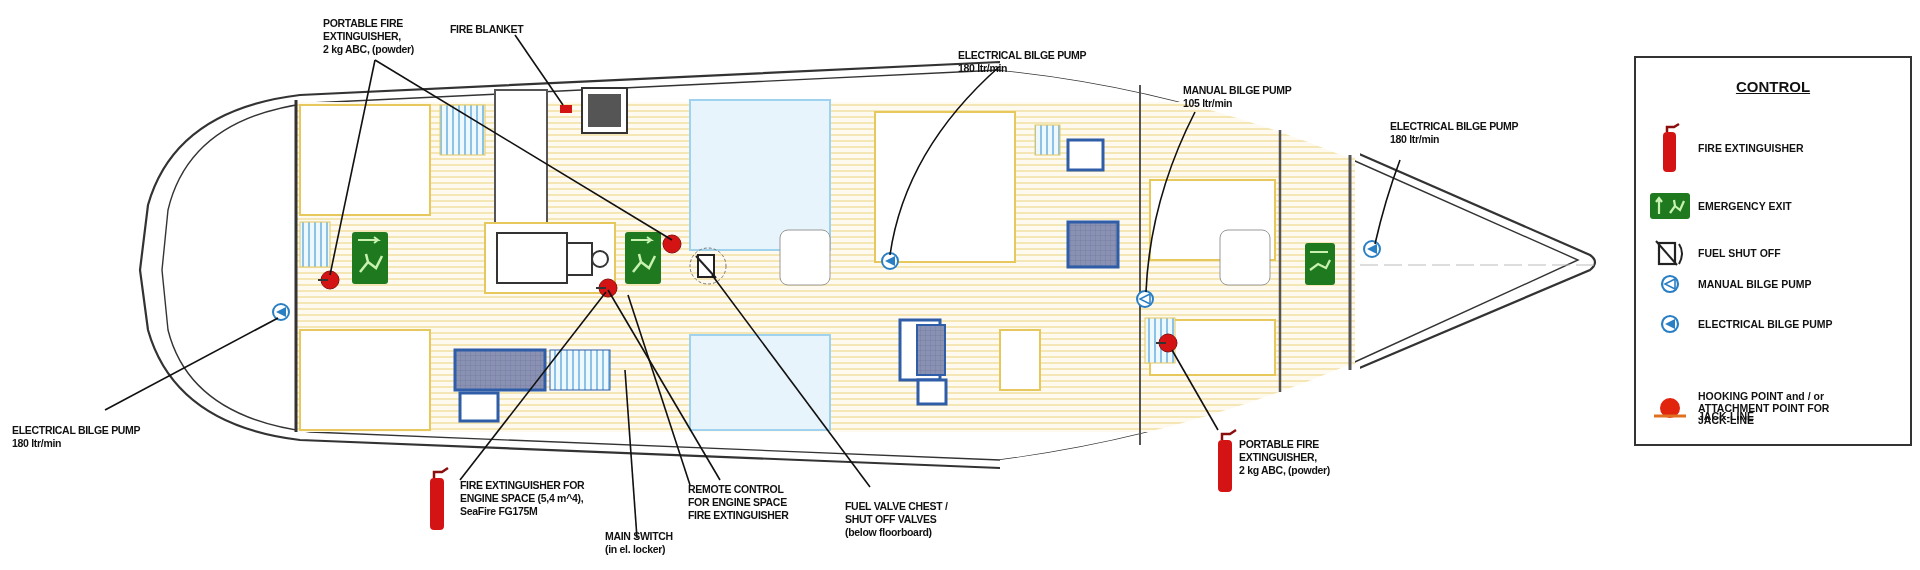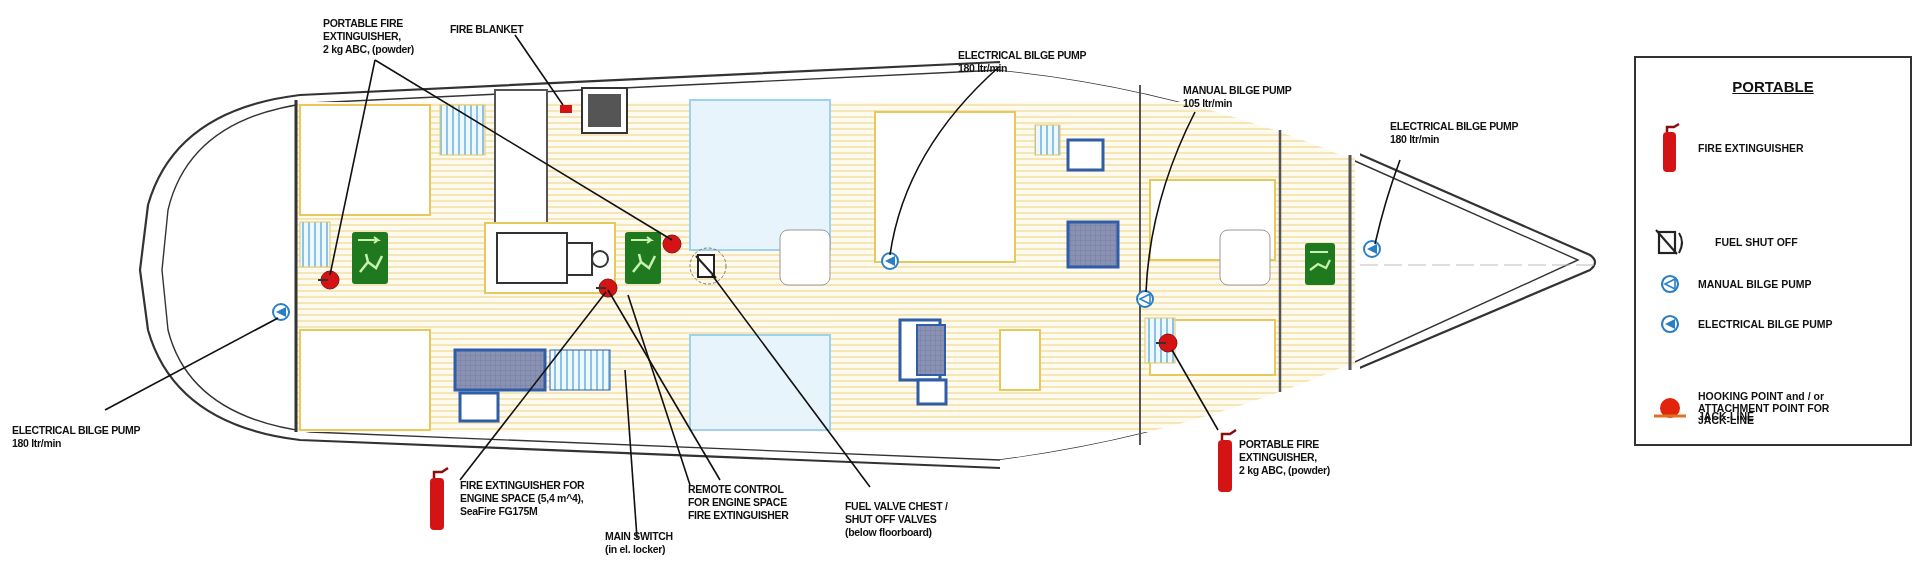--- a/index.html
+++ b/index.html
@@ -187,34 +187,44 @@
 FOR ENGINE SPACE
 FIRE EXTINGUISHER</div>
 <div class="lbl" style="left:845px;top:500px;">FUEL VALVE CHEST /
 SHUT OFF VALVES
 (below floorboard)</div>
 <div class="lbl" style="left:1239px;top:438px;">PORTABLE FIRE
 EXTINGUISHER,
 2 kg ABC, (powder)</div>
 
 <div class="legend">
-  <div class="legend-title">PORTABLE</div>
+  <div class="legend-title">CONTROL</div>
 
   <div class="legend-item" style="top:70px;">
     <div class="legend-icon">
       <svg width="20" height="52" viewBox="0 0 20 52">
           <rect x="3" y="10" width="13" height="40" rx="4" fill="#d41414"></rect>
           <path d="M7 10 v-5 h7 l5 -3" stroke="#8a0e0e" stroke-width="2.5" fill="none"></path>
         </svg>
     </div>
     <span class="legend-text">FIRE EXTINGUISHER</span>
   </div>
 
-
-  <div class="legend-item" style="top:164px;gap:17px;">
+  <div class="legend-item" style="top:128px;">
+    <div class="legend-icon">
+      <svg width="40" height="26" viewBox="0 0 40 26">
+          <rect width="40" height="26" rx="3" fill="#1f7a1f"></rect>
+          <path d="M9 21 V6 M6 9 L9 5 L12 9" stroke="#c9f2b0" stroke-width="2.2" fill="none"></path>
+          <path d="M20 20 l5 -7 l5 4 l4 -9 M25 13 l-1 -6" stroke="#c9f2b0" stroke-width="2.2" fill="none"></path>
+        </svg>
+    </div>
+    <span class="legend-text">EMERGENCY EXIT</span>
+  </div>
+
+  <div class="legend-item" style="top:175px;">
     <div class="legend-icon">
       <svg width="34" height="30" viewBox="0 0 34 30">
           <rect x="6" y="5" width="16" height="21" fill="#fff" stroke="#222" stroke-width="2.2"></rect>
           <line x1="3" y1="3" x2="24" y2="27" stroke="#222" stroke-width="2"></line>
           <path d="M26 6 Q32 15 26 26" stroke="#222" stroke-width="2" fill="none"></path>
         </svg>
     </div>
     <span class="legend-text">FUEL SHUT OFF</span>
   </div>
 

